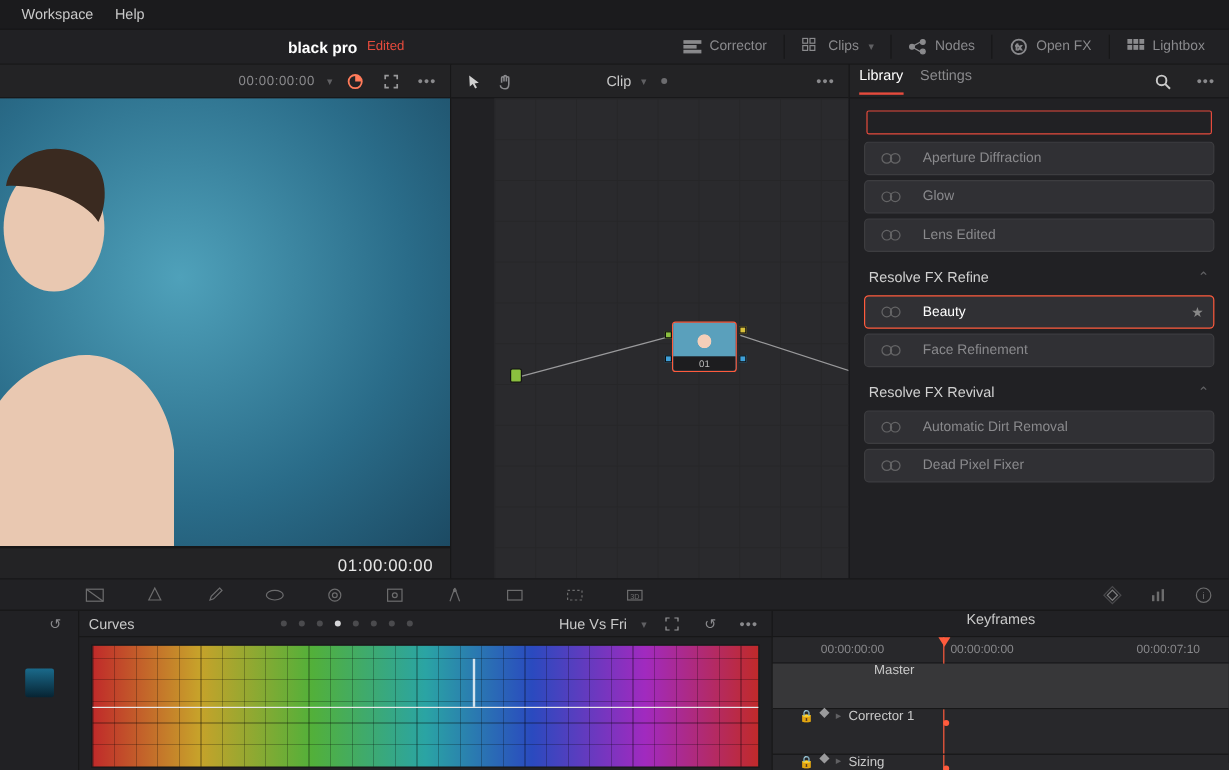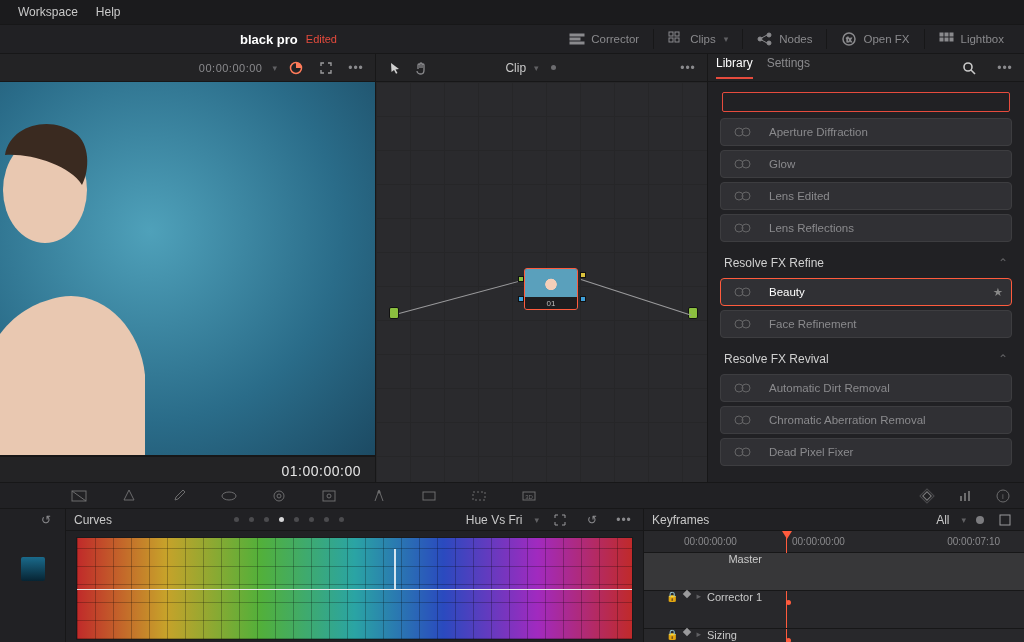--- a/index.html
+++ b/index.html
@@ -66,20 +66,21 @@
   .clip-label { font-size:12px; color:var(--text); }
   .dot4 { width:5px; height:5px; border-radius:50%; background:#6c6c6f; margin-left:6px; }
   .spacer2 { width:40px; }
   .nodes-canvas {
     flex:1; position:relative; overflow:hidden;
     background-color:#2a2a2d;
     background-image:
       linear-gradient(#262628 1px, transparent 1px),
       linear-gradient(90deg,#262628 1px, transparent 1px);
     background-size:34px 34px;
+    margin-left:36px;
   }
   .node-port { position:absolute; width:10px; height:12px; border:1px solid #111; border-radius:2px; }
   .port-in  { left:13px; top:225px; background:var(--node-green); } 
   .port-out-real { position:absolute; left:312px; top:225px; width:10px; height:12px; background:var(--node-green); border:1px solid #111; border-radius:2px; }
   .node {
     position:absolute; left:148px; top:186px; width:54px; height:42px;
     border:1px solid var(--orange-bright); border-radius:3px;
     background:#3b6a84; overflow:hidden;
   }
   .node .thumb {
@@ -142,21 +143,21 @@
     flex:1; margin:6px 10px 2px; position:relative; border:1px solid #1a1a1c;
     background:
       repeating-linear-gradient(0deg, rgba(0,0,0,.25) 0 1px, transparent 1px 18px),
       repeating-linear-gradient(90deg, rgba(0,0,0,.25) 0 1px, transparent 1px 18px),
       linear-gradient(90deg, #c02a2a 0%, #c7a22a 16%, #52b03a 33%, #2aa4a4 50%, #2a4abf 66%, #a12abf 83%, #c02a2a 100%);
   }
   .hue-plot .mid { position:absolute; left:0; right:0; top:50%; height:1px; background:#e9e9ea; }
   .hue-plot .peak { position:absolute; left:57.2%; top:11%; bottom:50%; width:2px; background:rgba(255,255,255,.8); }
   
   .kf-panel { flex:1; display:flex; flex-direction:column; }
-  .kf-head { height:22px; display:flex; align-items:center; padding:0 8px; gap:10px; border-bottom:1px solid var(--sep); }
+  .kf-head { height:22px; display:flex; align-items:center; padding:0 8px; gap:10px; border-bottom:1px solid var(--sep);flex-direction:column; }
   .kf-head .grow { flex:1; }
   .kf-timeline { position:relative; flex:1; background:var(--bg2); }
   .kf-ruler { height:22px; display:flex; align-items:center; font-size:10px; color:var(--text-dim); position:relative; border-bottom:1px solid var(--sep); }
   .kf-ruler .t0 { position:absolute; left:40px; }
   .kf-ruler .t1 { position:absolute; left:148px; }
   .kf-ruler .t2 { position:absolute; right:24px; }
   .playhead { position:absolute; left:142px; top:0; bottom:0; width:1px; background:var(--orange-bright); }
   .playhead::before { content:""; position:absolute; top:0; left:-4px; width:0; height:0; border-left:5px solid transparent; border-right:5px solid transparent; border-top:8px solid var(--orange-bright); }
   .kf-row { height:38px; display:flex; align-items:flex-start; gap:6px; padding-left:8px; font-size:11px; border-bottom:1px solid var(--sep); position:relative; }
   .kf-row.master { background:var(--bg4); }
@@ -347,29 +348,20 @@
         </div>
         <div class="fx-item">
           <span class="fxico">
             <svg width="22" height="16" viewBox="0 0 22 16">
               <circle cx="7" cy="8" r="4" fill="none" stroke="#888"></circle>
               <circle cx="14" cy="8" r="4" fill="none" stroke="#888"></circle>
             </svg>
           </span>
           <span>Lens Edited</span>
         </div>
-        <div class="fx-item">
-          <span class="fxico">
-            <svg width="22" height="16" viewBox="0 0 22 16">
-              <circle cx="7" cy="8" r="4" fill="none" stroke="#888"></circle>
-              <circle cx="14" cy="8" r="4" fill="none" stroke="#888"></circle>
-            </svg>
-          </span>
-          <span>Lens Reflections</span>
-        </div>
         <div class="fx-group-title">
           <span>Resolve FX Refine</span>
           <span class="chev">⌃</span>
         </div>
         <div class="fx-item selected">
           <span class="fxico">
             <svg width="22" height="16" viewBox="0 0 22 16">
               <circle cx="7" cy="8" r="4" fill="none" stroke="#888"></circle>
               <circle cx="14" cy="8" r="4" fill="none" stroke="#888"></circle>
             </svg>
@@ -391,29 +383,20 @@
           <span class="chev">⌃</span>
         </div>
         <div class="fx-item">
           <span class="fxico">
             <svg width="22" height="16" viewBox="0 0 22 16">
               <circle cx="7" cy="8" r="4" fill="none" stroke="#888"></circle>
               <circle cx="14" cy="8" r="4" fill="none" stroke="#888"></circle>
             </svg>
           </span>
           <span>Automatic Dirt Removal</span>
-        </div>
-        <div class="fx-item">
-          <span class="fxico">
-            <svg width="22" height="16" viewBox="0 0 22 16">
-              <circle cx="7" cy="8" r="4" fill="none" stroke="#888"></circle>
-              <circle cx="14" cy="8" r="4" fill="none" stroke="#888"></circle>
-            </svg>
-          </span>
-          <span>Chromatic Aberration Removal</span>
         </div>
         <div class="fx-item">
           <span class="fxico">
             <svg width="22" height="16" viewBox="0 0 22 16">
               <circle cx="7" cy="8" r="4" fill="none" stroke="#888"></circle>
               <circle cx="14" cy="8" r="4" fill="none" stroke="#888"></circle>
             </svg>
           </span>
           <span>Dead Pixel Fixer</span>
         </div>

